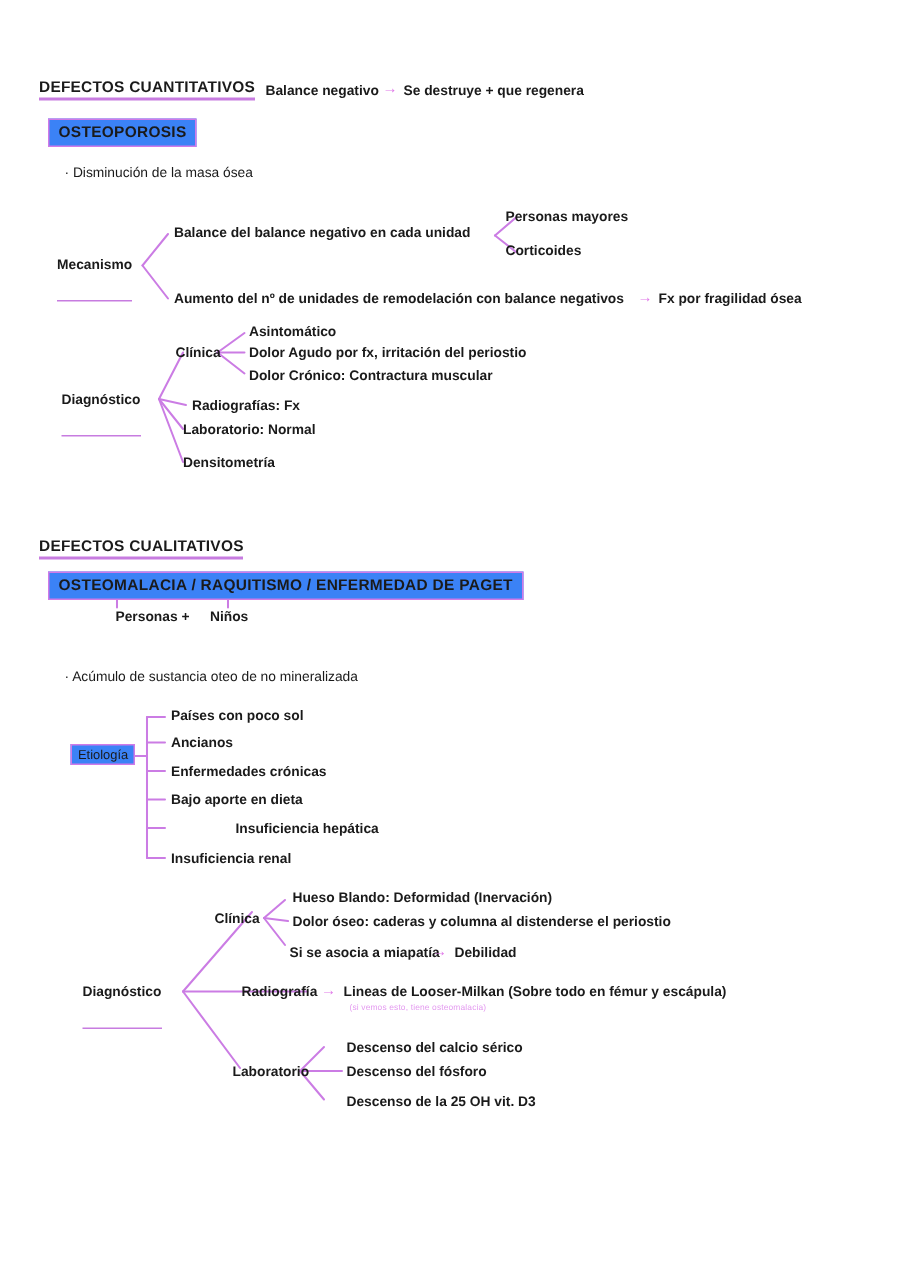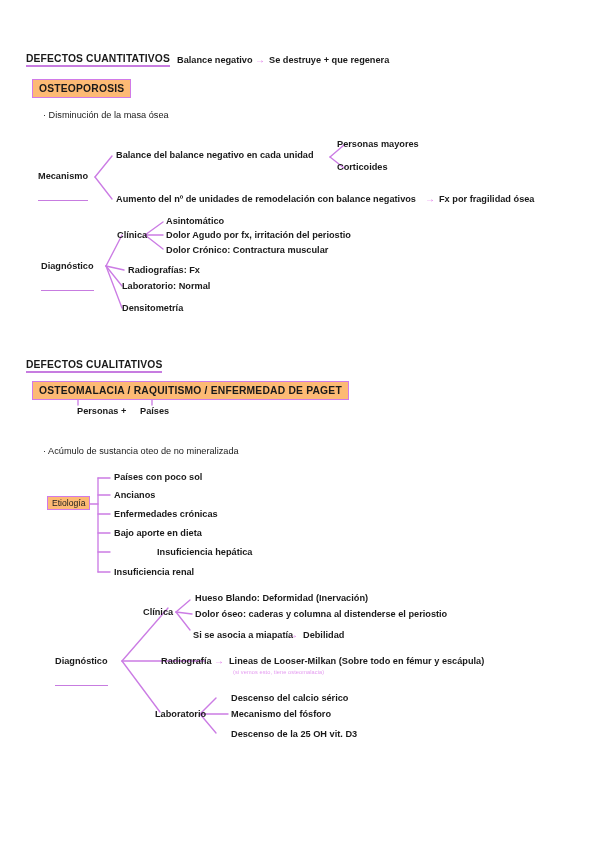--- a/index.html
+++ b/index.html
@@ -17,21 +17,21 @@
   .t{position:absolute;white-space:nowrap;font-size:9.2px;line-height:11px;color:#1a1a1a;font-weight:bold;}
   .hdr{font-size:10.3px;font-weight:bold;letter-spacing:.15px;}
   .ul{border-bottom:2px solid #c77ce0;padding-bottom:1px;}
   .ul-thin{border-bottom:1.6px solid #c77ce0;padding-bottom:18px;}
   .boxed{
     position:absolute;
     border:1.3px solid #d07ae8;
     font-weight:bold;
     font-size:10.3px;
     padding:3px 6px 3px 6px;
-    background:#fdba74;
+    background:#3b82f6;
     white-space:nowrap;
     letter-spacing:.2px;
   }
   .boxed.small{font-size:8.6px;font-weight:normal;padding:1px 4px;letter-spacing:0;}
   .arrow{color:#e07ae8;font-size:10px;}
   .note{position:absolute;font-size:5.6px;color:#e49bf0;white-space:nowrap;letter-spacing:.1px;}
   .bullet{position:absolute;font-size:9.2px;white-space:nowrap;}
   svg.lines{position:absolute;left:0;top:0;width:599px;height:848px;pointer-events:none;}
   svg.lines path,svg.lines line{stroke:#cb7ce4;stroke-width:1.35;fill:none;stroke-linecap:round;}
 </style>
@@ -106,21 +106,21 @@
   <div class="t" style="left:166px;top:245px;">Dolor Crónico: Contractura muscular</div>
   <div class="t" style="left:128px;top:265px;">Radiografías: Fx</div>
   <div class="t" style="left:122px;top:281px;">Laboratorio: Normal</div>
   <div class="t" style="left:122px;top:303px;">Densitometría</div>
 
   <div class="t hdr ul" style="left:26px;top:359px;">DEFECTOS CUALITATIVOS</div>
 
   <div class="boxed" style="left:32px;top:381px;">OSTEOMALACIA / RAQUITISMO / ENFERMEDAD DE PAGET</div>
 
   <div class="t" style="left:57px;top:406px;padding-left:20px;">Personas +</div>
-  <div class="t" style="left:140px;top:406px;">Países</div>
+  <div class="t" style="left:140px;top:406px;">Niños</div>
 
   <div class="bullet" style="left:43px;top:446px;">· Acúmulo de sustancia oteo de no mineralizada</div>
 
   <div class="boxed small" style="left:47px;top:496px;">Etiología</div>
   <div class="t" style="left:114px;top:472px;">Países con poco sol</div>
   <div class="t" style="left:114px;top:490px;">Ancianos</div>
   <div class="t" style="left:114px;top:509px;">Enfermedades crónicas</div>
   <div class="t" style="left:114px;top:528px;">Bajo aporte en dieta</div>
   <div class="t" style="left:129px;top:547px;padding-left:28px;">Insuficiencia hepática</div>
   <div class="t" style="left:114px;top:567px;">Insuficiencia renal</div>
@@ -133,16 +133,16 @@
   <div class="t arrow" style="left:288px;top:629px;">→</div>
   <div class="t" style="left:303px;top:630px;">Debilidad</div>
 
   <div class="t" style="left:161px;top:656px;">Radiografía</div>
   <div class="t arrow" style="left:214px;top:655px;">→</div>
   <div class="t" style="left:229px;top:656px;">Lineas de Looser-Milkan (Sobre todo en fémur y escápula)</div>
   <div class="note" style="left:233px;top:669px;">(si vemos esto, tiene osteomalacia)</div>
 
   <div class="t" style="left:155px;top:709px;">Laboratorio</div>
   <div class="t" style="left:231px;top:693px;">Descenso del calcio sérico</div>
-  <div class="t" style="left:231px;top:709px;">Mecanismo del fósforo</div>
+  <div class="t" style="left:231px;top:709px;">Descenso del fósforo</div>
   <div class="t" style="left:231px;top:729px;">Descenso de la 25 OH vit. D3</div>
 
 </div>
 
 </body></html>

